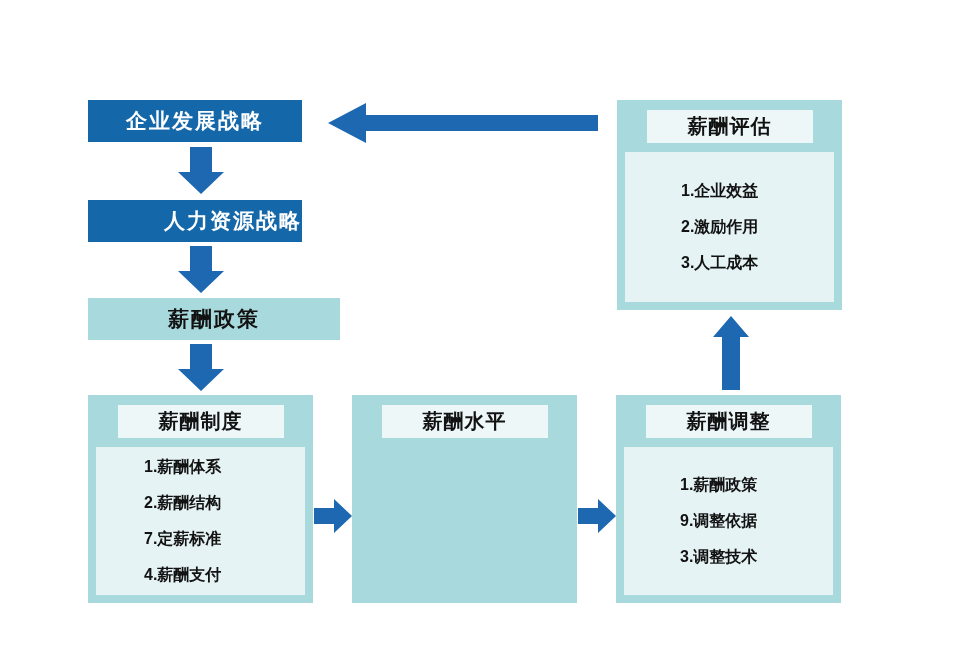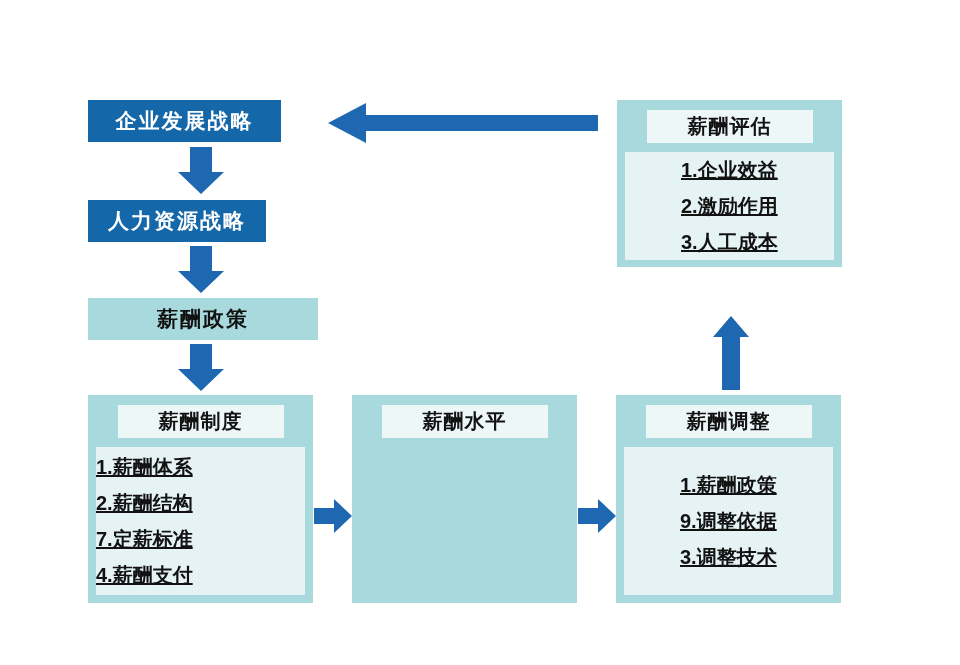--- a/index.html
+++ b/index.html
@@ -52,54 +52,54 @@
     display:flex;align-items:center;justify-content:center;
     color:var(--text-dark);
     font-size:20px;font-weight:bold;letter-spacing:1px;
     flex:0 0 auto;
   }
   .detail-box .bod{
     background:var(--body-bg);
     margin-top:9px;
     flex:1 1 auto;
     display:flex;flex-direction:column;justify-content:center;
+    padding-left:48px;
   }
   .detail-box .bod .item{
     color:var(--text-dark);
-    font-size:20px;font-weight:bold;
+    font-size:16px;font-weight:bold;
     line-height:36px;
     white-space:nowrap;
-    text-decoration:underline;
   }
 
   svg.arrow{display:block;}
   .arr{fill:var(--arrow-blue);}
 </style>
 </head>
 <body>
 
 <div class="canvas">
 
-  <div class="abs strategy-box" style="left:88px;top:100px;width:193px;height:42px;">
+  <div class="abs strategy-box" style="left:88px;top:100px;width:214px;height:42px;">
     <span>企业发展战略</span>
   </div>
 
   <svg class="arrow abs" style="left:178px;top:147px;" width="46" height="47" viewBox="0 0 46 47">
     <polygon class="arr" points="12,0 34,0 34,25 46,25 23,47 0,25 12,25"></polygon>
   </svg>
 
-  <div class="abs strategy-box" style="left:88px;top:200px;width:178px;height:42px;">
+  <div class="abs strategy-box" style="left:88px;top:200px;width:214px;height:42px;justify-content:flex-end;">
     <span>人力资源战略</span>
   </div>
 
   <svg class="arrow abs" style="left:178px;top:246px;" width="46" height="47" viewBox="0 0 46 47">
     <polygon class="arr" points="12,0 34,0 34,25 46,25 23,47 0,25 12,25"></polygon>
   </svg>
 
-  <div class="abs strategy-box teal-variant" style="left:88px;top:298px;width:230px;height:42px;">
+  <div class="abs strategy-box teal-variant" style="left:88px;top:298px;width:252px;height:42px;">
     <span>薪酬政策</span>
   </div>
 
   <svg class="arrow abs" style="left:178px;top:344px;" width="46" height="47" viewBox="0 0 46 47">
     <polygon class="arr" points="12,0 34,0 34,25 46,25 23,47 0,25 12,25"></polygon>
   </svg>
 
   <div class="abs detail-box" style="left:88px;top:395px;width:225px;height:208px;">
     <div class="hdr">
       <span>薪酬制度</span>
@@ -134,21 +134,21 @@
       <div class="item">1.薪酬政策</div>
       <div class="item">9.调整依据</div>
       <div class="item">3.调整技术</div>
     </div>
   </div>
 
   <svg class="arrow abs" style="left:713px;top:316px;" width="36" height="74" viewBox="0 0 36 74">
     <polygon class="arr" points="18,0 36,21 27,21 27,74 9,74 9,21 0,21"></polygon>
   </svg>
 
-  <div class="abs detail-box" style="left:617px;top:100px;width:225px;height:167px;justify-content:space-between;">
+  <div class="abs detail-box" style="left:617px;top:100px;width:225px;height:210px;justify-content:space-between;">
     <div class="hdr">
       <span>薪酬评估</span>
     </div>
     <div class="bod" style="padding-left:56px;">
       <div class="item">1.企业效益</div>
       <div class="item">2.激励作用</div>
       <div class="item">3.人工成本</div>
     </div>
   </div>
 

